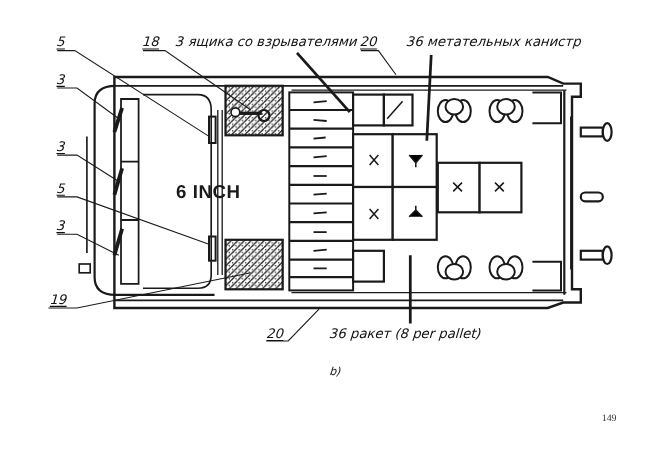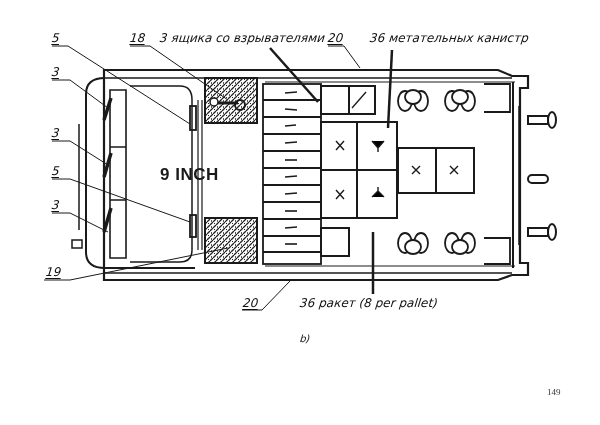--- a/index.html
+++ b/index.html
@@ -8,21 +8,21 @@
     position: absolute;
     font-family: "DejaVu Sans", sans-serif;
     font-style: italic;
     font-size: 12px;
     color: #111;
     white-space: nowrap;
     transform: skewX(-6deg);
   }
   .num { text-decoration: underline; text-underline-offset: 2px; }
   .page-num {
-    position: absolute; left: 547px; top: 387px;
+    position: absolute; left: 547px; top: 375px;
     font-family: "Liberation Serif", serif; font-size: 9px; color: #333;
   }
   .inch {
     position: absolute; left: 160px; top: 165px;
     font-family: "Liberation Sans", sans-serif; font-weight: bold;
     font-size: 17px; color: #1a1a1a; letter-spacing: 0.5px;
   }
   svg { position: absolute; left: 0; top: 0; }
 </style>
 </head>
@@ -174,19 +174,19 @@
 <div class="lbl" style="left:160px; top:31px;">3 ящика со взрывателями</div>
 <div class="lbl num" style="left:328px; top:31px;">20</div>
 <div class="lbl" style="left:370px; top:31px;">36 метательных канистр</div>
 
 <div class="lbl num" style="left:52px; top:65px;">3</div>
 <div class="lbl num" style="left:52px; top:126px;">3</div>
 <div class="lbl num" style="left:52px; top:164px;">5</div>
 <div class="lbl num" style="left:52px; top:198px;">3</div>
 <div class="lbl num" style="left:46px; top:265px;">19</div>
 
-<div class="inch">9 INCH</div>
+<div class="inch">6 INCH</div>
 
 <div class="lbl num" style="left:243px; top:296px;">20</div>
 <div class="lbl" style="left:300px; top:296px;">36 ракет (8 per pallet)</div>
 
 <div class="lbl" style="left:300px; top:333px; font-size:10px;">b)</div>
 <div class="page-num">149</div>
 
 </body></html>

